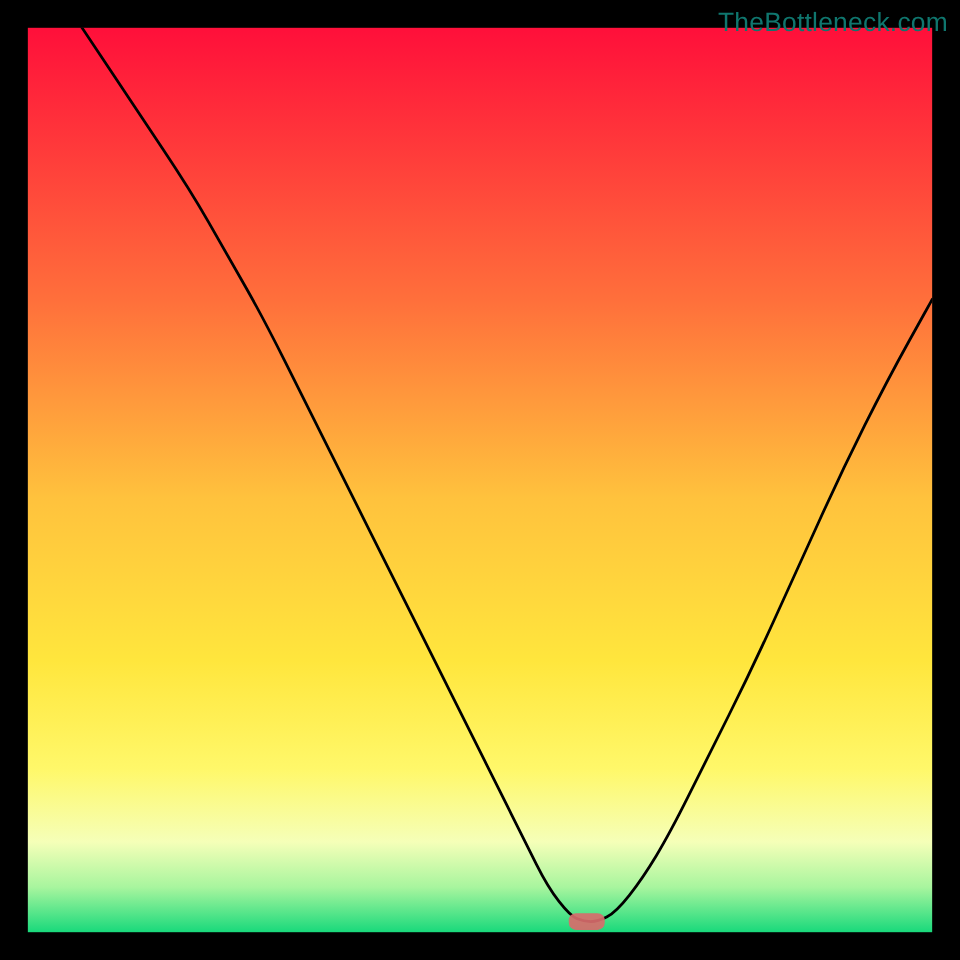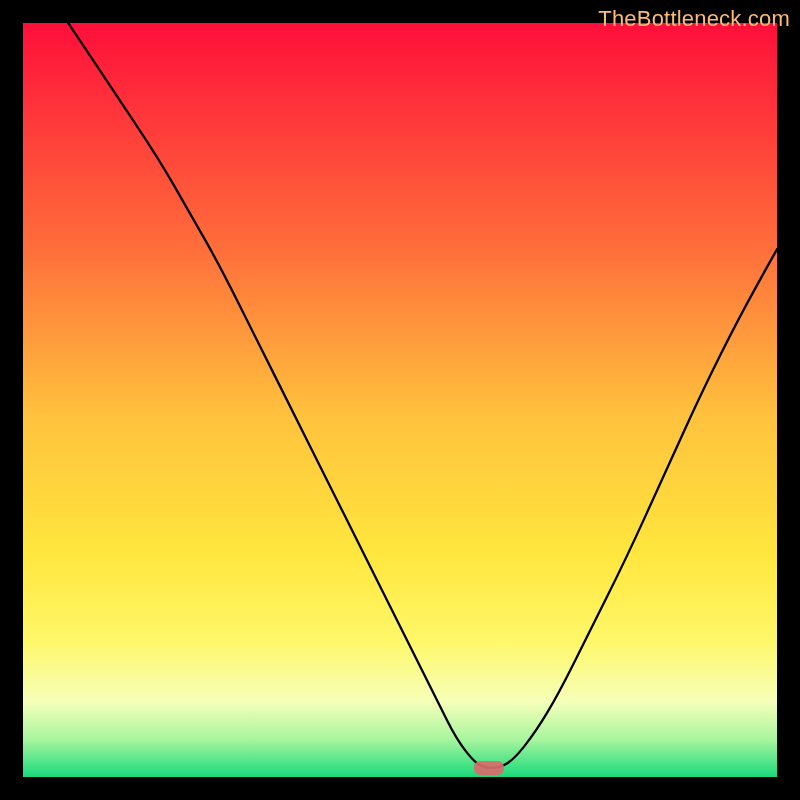--- a/index.html
+++ b/index.html
@@ -12,21 +12,21 @@
   }
   .container {
     position: relative;
     width: 800px;
     height: 800px;
   }
   .watermark {
     position: absolute;
     top: 6px;
     right: 10px;
-    color: #fdba74;
+    color: #0f766e;
     font-family: Arial, Helvetica, sans-serif;
     font-size: 22px;
     font-weight: 500;
     letter-spacing: 0.2px;
     z-index: 5;
   }
   .plot-frame {
     position: absolute;
     left: 23px;
     top: 23px;

